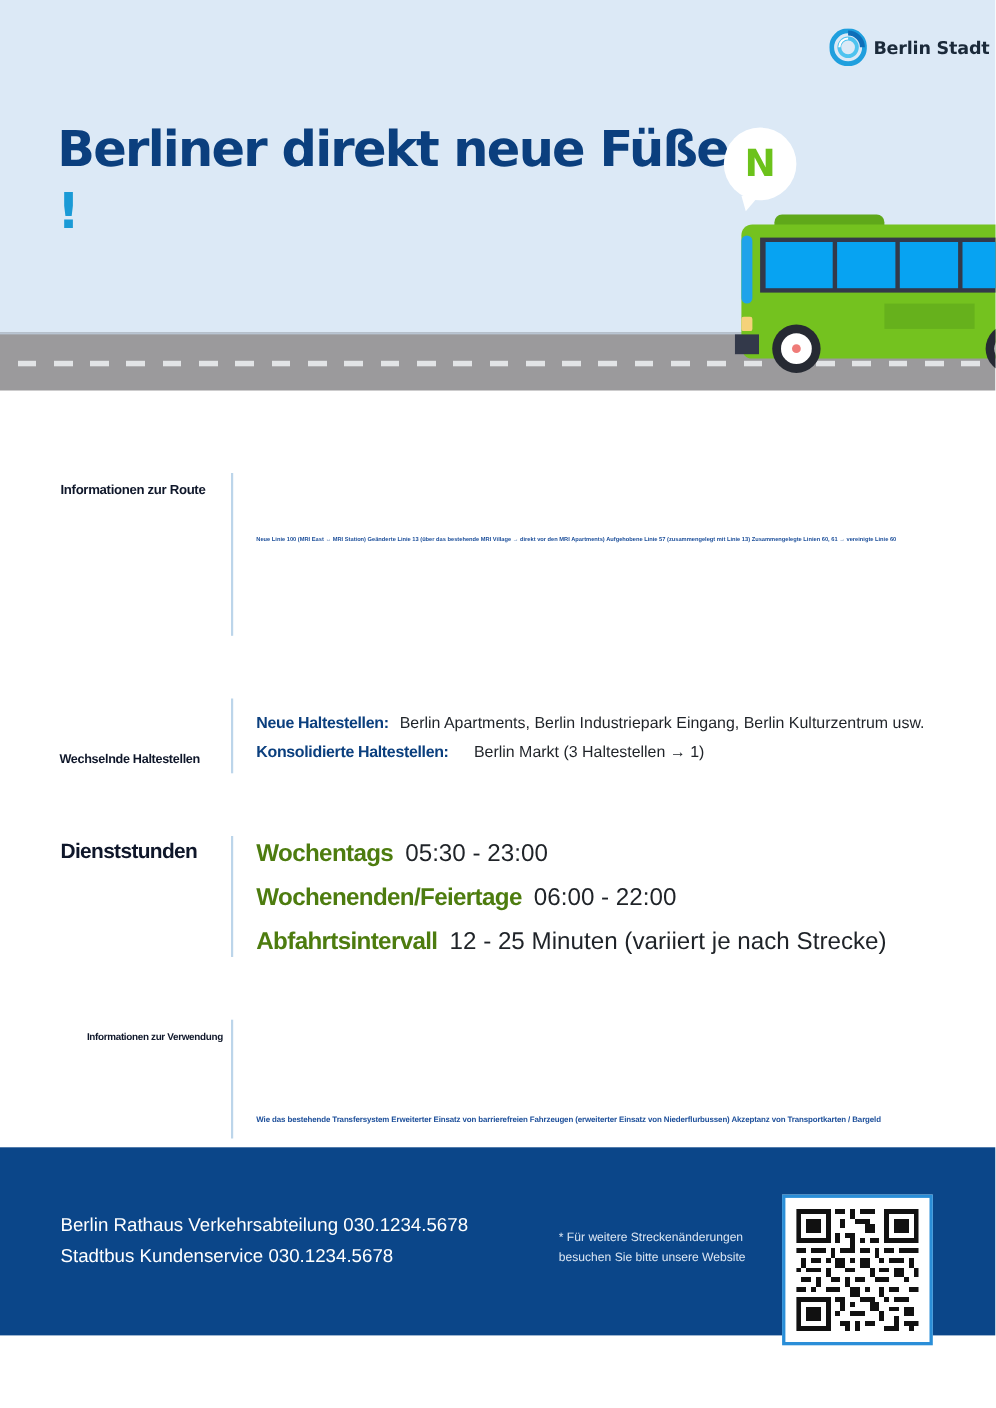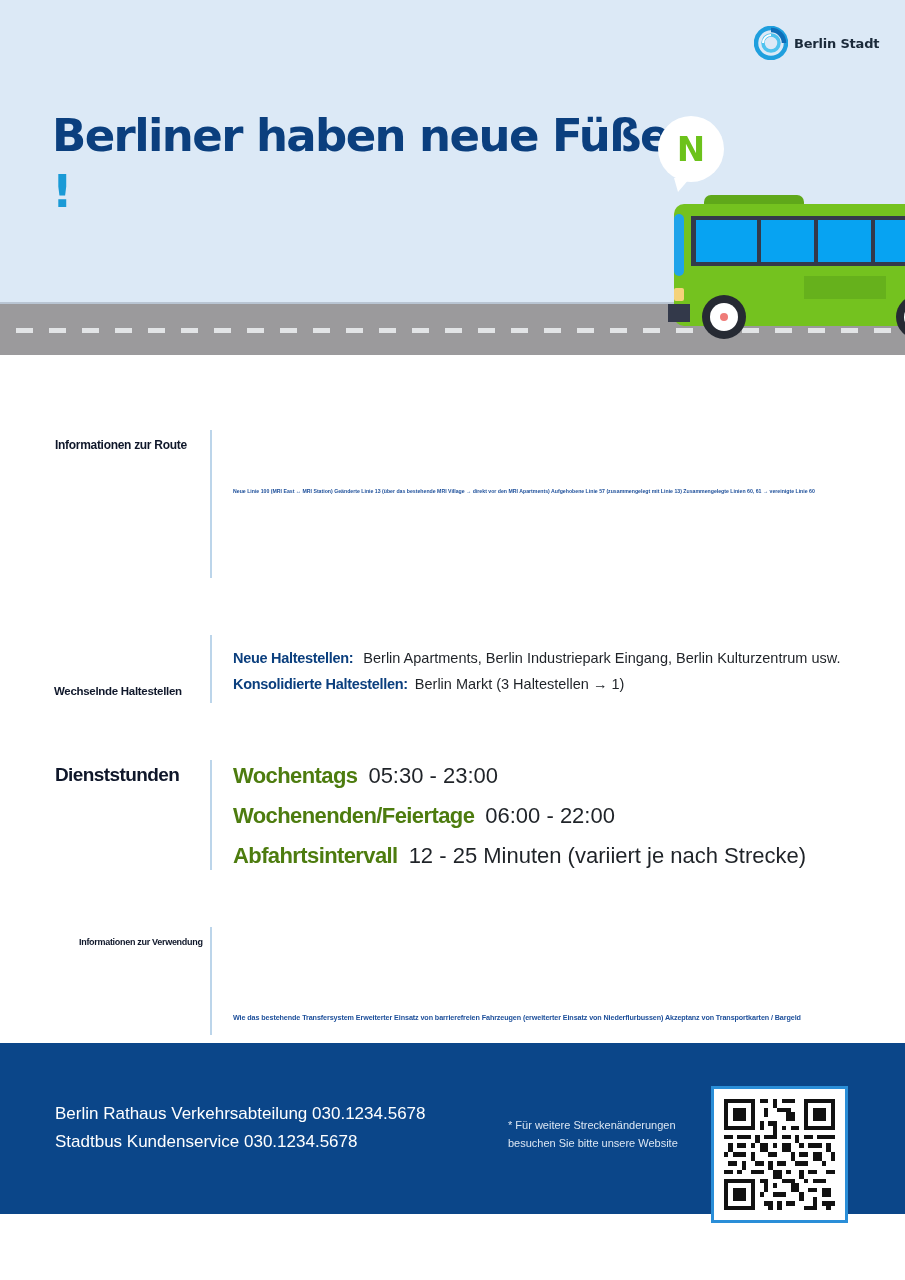--- a/index.html
+++ b/index.html
@@ -2,21 +2,21 @@
 <html><head>
 <meta charset="utf-8">
 <style>
   * { box-sizing: border-box; margin: 0; padding: 0; }
   html, body { width: 905px; height: 1280px; overflow: hidden; background: #ffffff; }
   body { font-family: "Liberation Sans", "DejaVu Sans", sans-serif; position: relative; }
 
   .hero { position: absolute; left: 0; top: 0; width: 905px; height: 302px; background: #dce9f6; }
   .logo { position: absolute; left: 754px; top: 26px; display: flex; align-items: center; gap: 6px; }
   .logo-mark { width: 34px; height: 34px; }
-  .logo-text { font-family: "DejaVu Sans", sans-serif; font-weight: bold; font-size: 13px; color: #1b2a3a; letter-spacing: -0.2px; }
+  .logo-text { font-family: "DejaVu Sans", sans-serif; font-weight: bold; font-size: 16px; color: #1b2a3a; letter-spacing: -0.2px; }
 
   .headline { position: absolute; left: 52px; top: 108px; font-family: "DejaVu Sans", sans-serif; font-weight: bold;
               font-size: 45px; color: #0b3f7e; letter-spacing: -1.6px; line-height: 56px; }
   .headline .excl { display: block; color: #1a9ad6; font-size: 45px; }
 
   .bubble { position: absolute; left: 658px; top: 116px; width: 66px; height: 66px; border-radius: 50%; background: #ffffff;
             display: flex; align-items: center; justify-content: center; }
   .bubble::after { content: ""; position: absolute; left: 16px; bottom: -10px; width: 0; height: 0;
             border-left: 4px solid transparent; border-right: 12px solid transparent; border-top: 14px solid #ffffff; }
   .bubble-letter { font-family: "DejaVu Sans", sans-serif; font-weight: bold; font-size: 34px; color: #6cc21b; }
@@ -56,21 +56,21 @@
     <svg class="logo-mark" viewBox="0 0 34 34">
       <circle cx="17" cy="17" r="15" fill="none" stroke="#1f9fde" stroke-width="4.5"></circle>
       <path d="M17 4 A13 13 0 0 1 30 17" fill="none" stroke="#0f6eb8" stroke-width="4.5"></path>
       <circle cx="17" cy="17" r="8" fill="none" stroke="#4fc3ef" stroke-width="3.5"></circle>
       <path d="M9 17 A8 8 0 0 1 17 9" fill="none" stroke="#ffffff" stroke-width="2"></path>
     </svg>
     <span class="logo-text">Berlin Stadt</span>
   </div>
 
   <h1 class="headline">
-    <span>Berliner haben neue Füße</span>
+    <span>Berliner direkt neue Füße</span>
     <span class="excl">!</span>
   </h1>
 
   <div class="bubble">
     <span class="bubble-letter">N</span>
   </div>
 </div>
 
 <div class="road">
   <div class="road-dashes"></div>
@@ -102,21 +102,21 @@
 </div>
 
 <div class="section" style="top:635px;">
   <div class="sec-label" style="top:10px;left:54px;font-size:11.5px;margin-top:40px;">Wechselnde Haltestellen</div>
   <div class="sec-divider" style="top:0;height:68px;"></div>
   <div class="sec-body" style="top:10px;">
     <div class="stop-row">
       <span class="stop-key">Neue Haltestellen:</span><span>Berlin Apartments, Berlin Industriepark Eingang, Berlin Kulturzentrum usw.</span>
     </div>
     <div class="stop-row">
-      <span class="stop-key" style="margin-right:7px;text-align:right;">Konsolidierte Haltestellen:</span><span>Berlin Markt (3 Haltestellen → 1)</span>
+      <span class="stop-key" style="margin-right:23px;text-align:right;">Konsolidierte Haltestellen:</span><span>Berlin Markt (3 Haltestellen → 1)</span>
     </div>
   </div>
 </div>
 
 <div class="section" style="top:760px;">
   <div class="sec-label" style="top:4px;font-size:19px;letter-spacing:-0.6px;">Dienststunden</div>
   <div class="sec-divider" style="top:0;height:110px;"></div>
   <div class="sec-body" style="top:-4px;">
     <div class="hours-row">
       <span class="hours-key">Wochentags</span><span>05:30 - 23:00</span>

